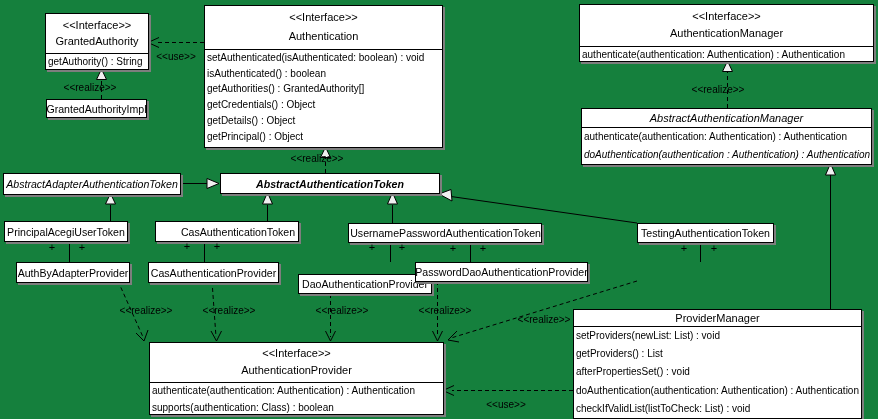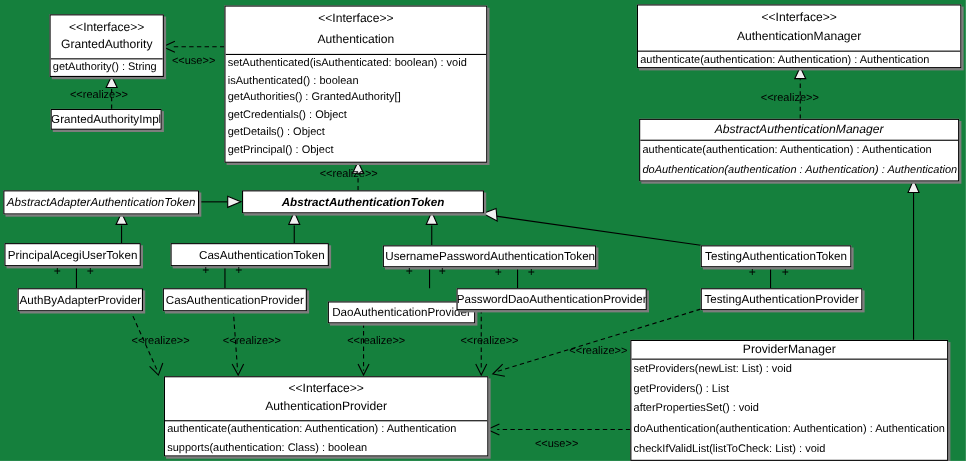--- a/index.html
+++ b/index.html
@@ -200,23 +200,20 @@
   </div>
 
   <div class="uml-box simple" style="left:298px;top:274px;width:132px;height:18px;">
     <span>DaoAuthenticationProvider</span>
   </div>
 
   <div class="uml-box simple" style="left:415px;top:262px;width:171px;height:18px;">
     <span>PasswordDaoAuthenticationProvider</span>
   </div>
 
-  <div class="uml-box simple" style="left:637px;top:262px;width:145px;height:18px;">
-    <span>TestingAuthenticationProvider</span>
-  </div>
 
   <div class="uml-box" style="left:149px;top:342px;width:293px;height:71px;">
     <div class="hdr" style="height:37px;padding-top:2px;line-height:17px;">
       <div class="stereo">&lt;&lt;Interface&gt;&gt;</div>
       <div class="cname">AuthenticationProvider</div>
     </div>
     <div class="methods" style="line-height:16.5px;">
       <div class="m">authenticate(authentication: Authentication) : Authentication</div>
       <div class="m">supports(authentication: Class) : boolean</div>
     </div>

